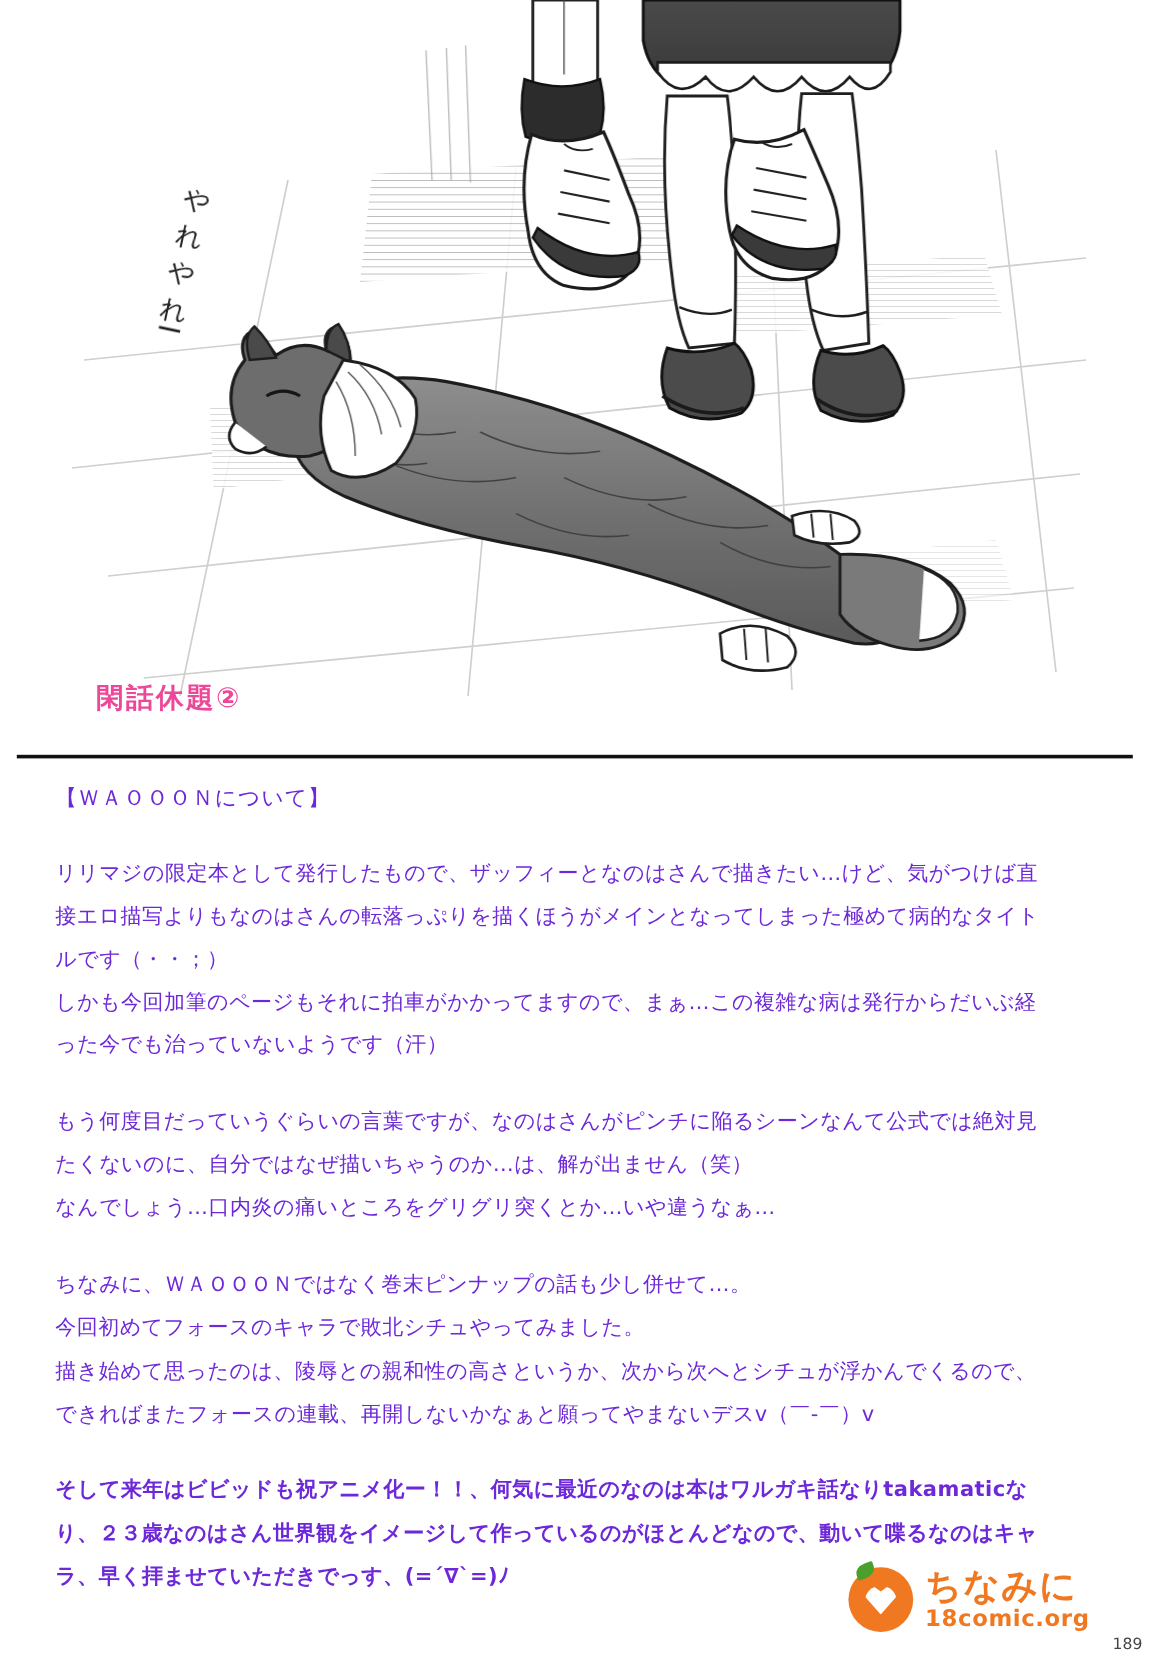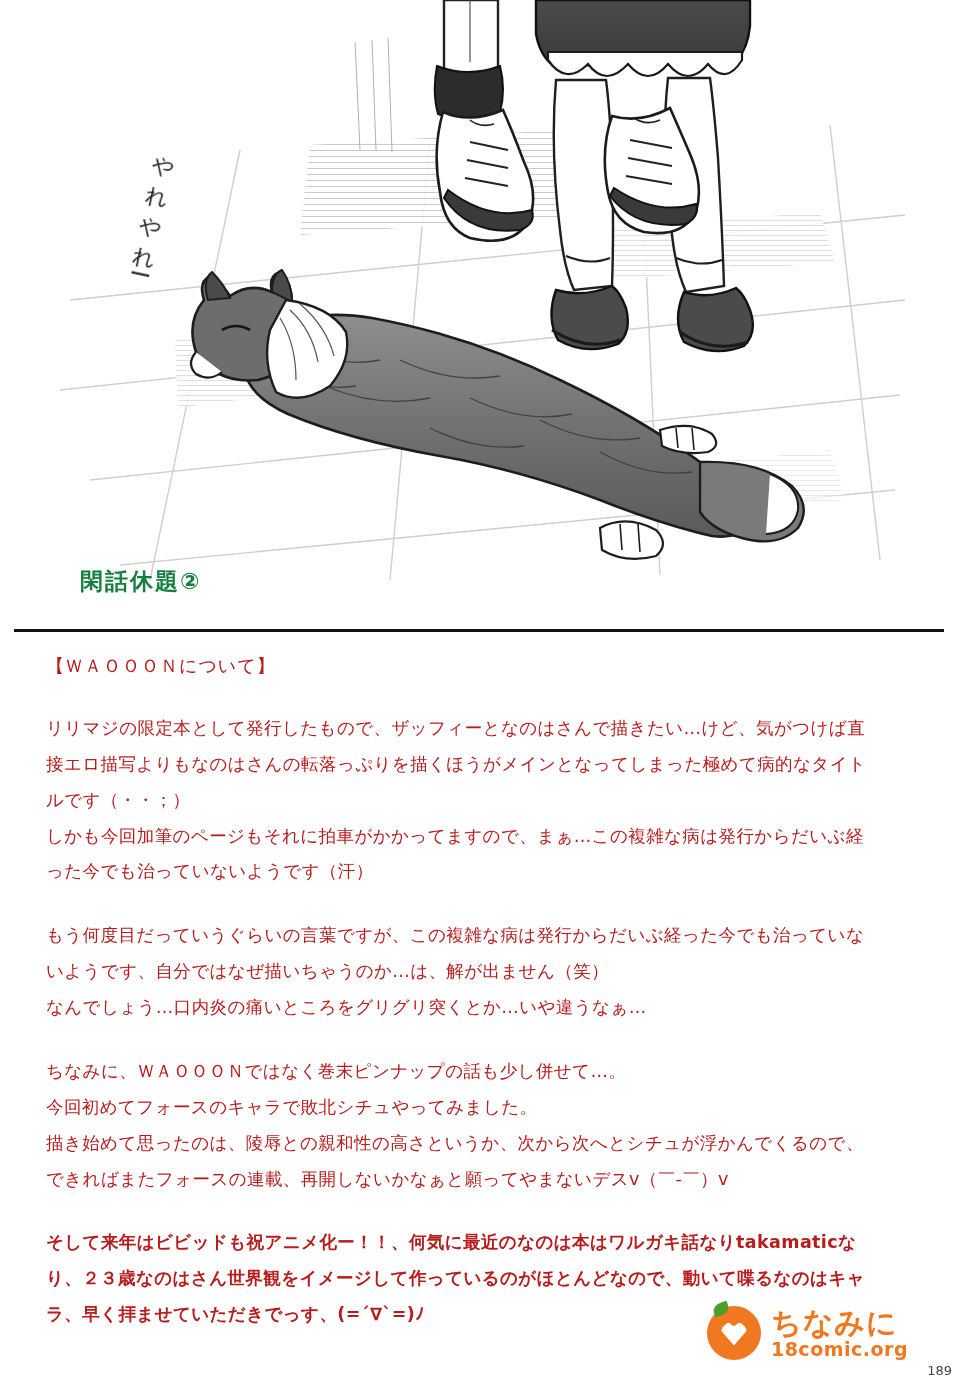--- a/index.html
+++ b/index.html
@@ -39,42 +39,42 @@
     font-family: "DejaVu Sans", sans-serif;
   }
 
   .caption {
     position: absolute;
     left: 80px;
     top: 566px;
     font-size: 23px;
     font-weight: bold;
     letter-spacing: 2px;
-    color: #15803d;
+    color: #ec4899;
   }
 
   
   .divider {
     position: absolute;
     left: 14px;
     top: 629px;
     width: 930px;
     height: 3px;
     background: #111;
   }
 
   
   .textblock {
     position: absolute;
     left: 46px;
     top: 648px;
     width: 830px;
     font-size: 17.5px;
     line-height: 2.05;
-    color: #b91c1c;
+    color: #6d28d9;
     letter-spacing: 0.4px;
   }
   .heading {
     font-size: 18px;
     letter-spacing: 1px;
     margin-bottom: 26px;
   }
   .para {
     margin: 0 0 28px 0;
     white-space: pre-wrap;
@@ -302,21 +302,21 @@
   <div class="sfx-text">やれやれー</div>
   <div class="caption">閑話休題②</div>
 </div>
 
 <div class="divider"></div>
 
 <div class="textblock">
   <div class="heading">【ＷＡＯＯＯＮについて】</div>
   <p class="para">リリマジの限定本として発行したもので、ザッフィーとなのはさんで描きたい…けど、気がつけば直接エロ描写よりもなのはさんの転落っぷりを描くほうがメインとなってしまった極めて病的なタイトルです（・・；）
 しかも今回加筆のページもそれに拍車がかかってますので、まぁ…この複雑な病は発行からだいぶ経った今でも治っていないようです（汗）</p>
-  <p class="para">もう何度目だっていうぐらいの言葉ですが、この複雑な病は発行からだいぶ経った今でも治っていないようです、自分ではなぜ描いちゃうのか…は、解が出ません（笑）
+  <p class="para">もう何度目だっていうぐらいの言葉ですが、なのはさんがピンチに陥るシーンなんて公式では絶対見たくないのに、自分ではなぜ描いちゃうのか…は、解が出ません（笑）
 なんでしょう…口内炎の痛いところをグリグリ突くとか…いや違うなぁ…</p>
   <p class="para">ちなみに、ＷＡＯＯＯＮではなく巻末ピンナップの話も少し併せて…。
 今回初めてフォースのキャラで敗北シチュやってみました。
 描き始めて思ったのは、陵辱との親和性の高さというか、次から次へとシチュが浮かんでくるので、できればまたフォースの連載、再開しないかなぁと願ってやまないデスv（￣-￣）v</p>
   <p class="para">そして来年はビビッドも祝アニメ化ー！！、何気に最近のなのは本はワルガキ話なりtakamaticなり、２３歳なのはさん世界観をイメージして作っているのがほとんどなので、動いて喋るなのはキャラ、早く拝ませていただきでっす、(=´∇`=)ﾉ</p>
 </div>
 
 <div class="watermark">
   <span class="wm-logo">
     <span class="wm-leaf"></span>

